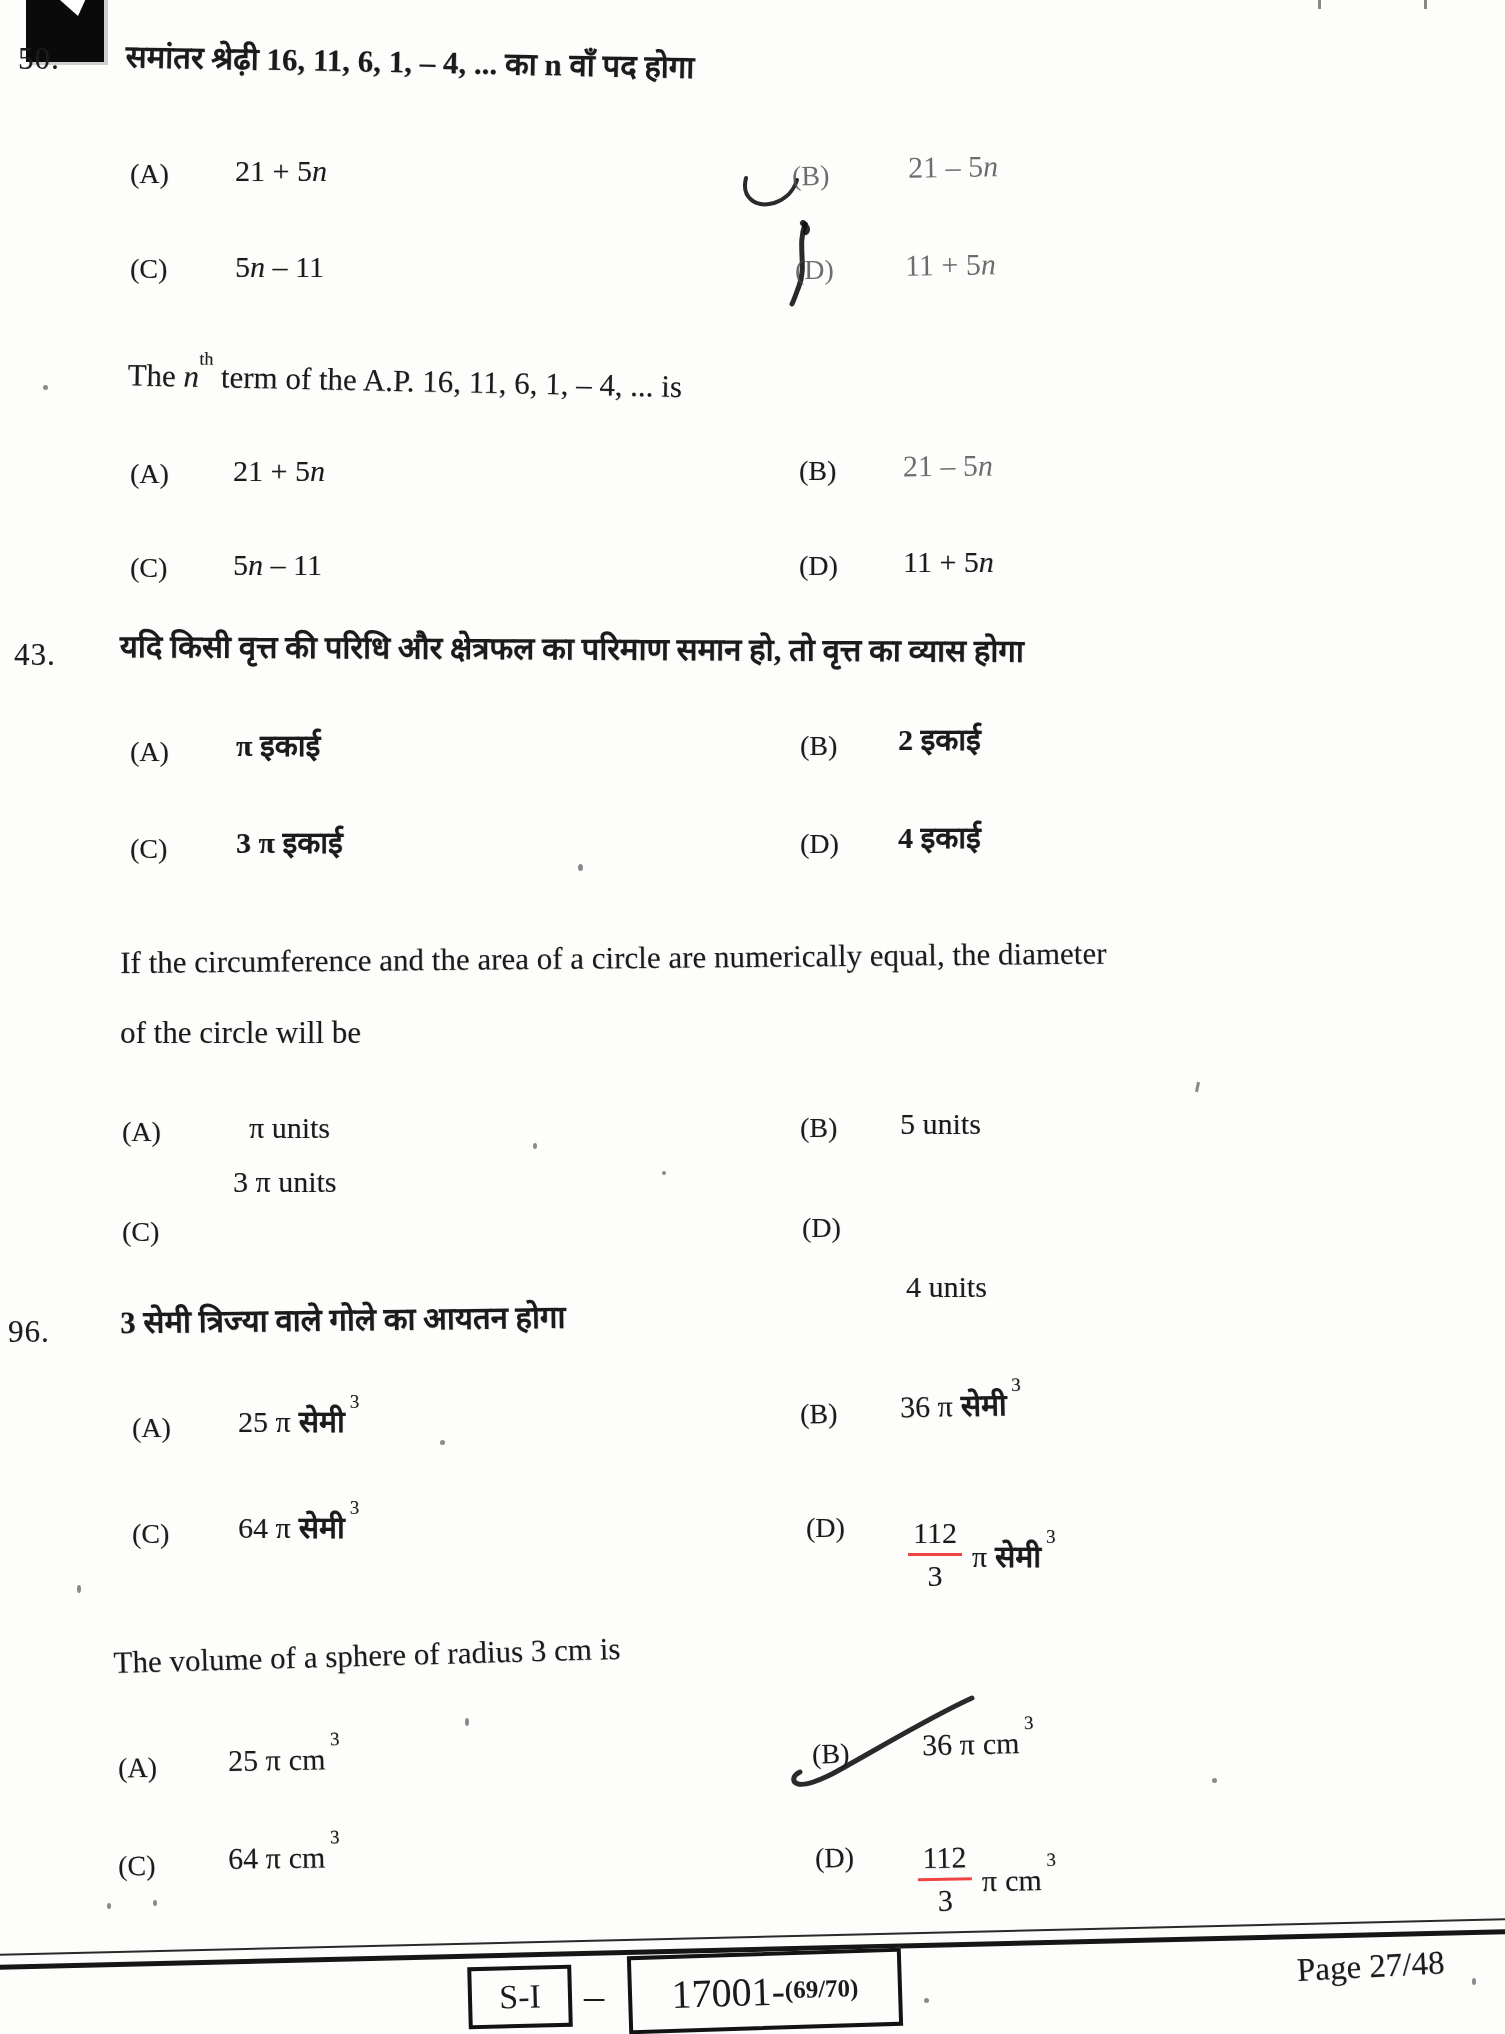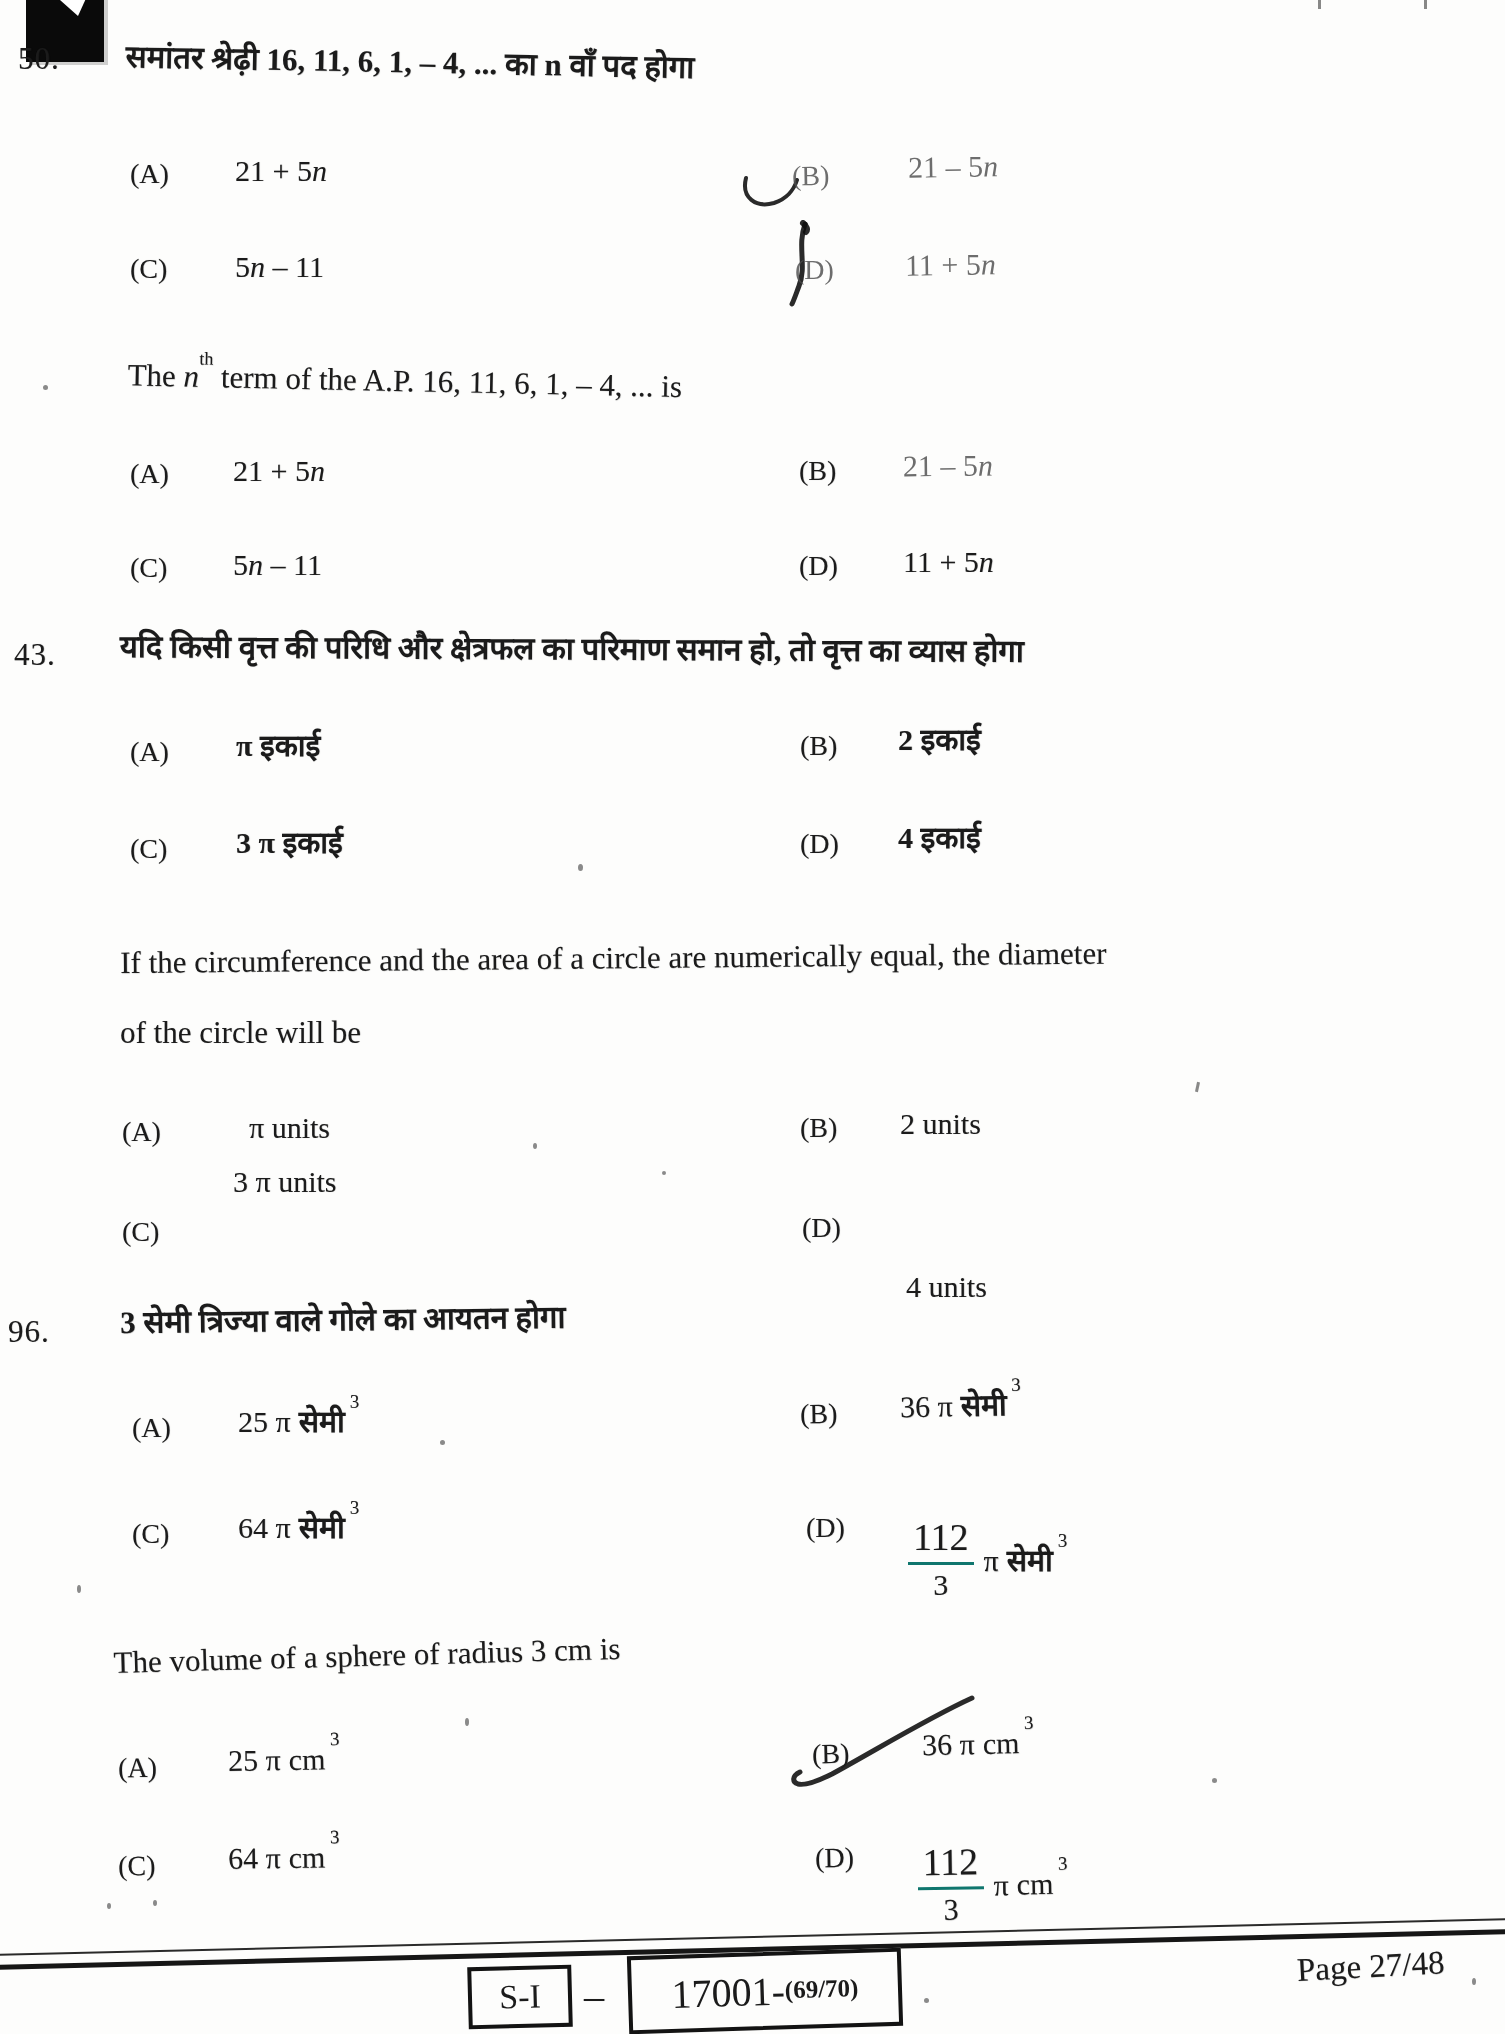--- a/index.html
+++ b/index.html
@@ -15,22 +15,22 @@
   .hindi { font-weight:600; }
   .lbl   { font-size:28px; }
   .val   { font-size:30px; }
   .val i { font-style:italic; }
   .faded { color:#4e4e4e; opacity:.82; text-shadow:none; }
   sup.s3  { font-size:19px; position:relative; top:-13px; margin-left:5px; }
   sup.sth { font-size:18px; position:relative; top:-11px; }
   .unit { margin-left:8px; }
   .frac { display:inline-block; vertical-align:middle; text-align:center;
           margin-right:10px; transform:translateY(-6px); }
-  .frac .fn { display:block; font-size:38px; padding:0 5px 3px;
-              border-bottom:3px solid #0f766e; }
+  .frac .fn { display:block; font-size:30px; padding:0 5px 3px;
+              border-bottom:3px solid #ef4444; }
   .frac .fd { display:block; font-size:30px; padding-top:3px; }
   .corner { position:absolute; left:26px; top:-8px; width:78px; height:70px;
             background:#0a0a0a; box-shadow:4px 3px 0 rgba(150,150,150,.45); }
   .rule { position:absolute; left:-12px; width:1530px; background:#161616; }
   .fbox { position:absolute; border:4px solid #131313; background:#fdfdfc;
           display:flex; align-items:center; justify-content:center; }
   .speck { position:absolute; background:#3d3d3d; border-radius:50%; opacity:.6; }
   .tick-mark { position:absolute; background:#555; opacity:.7; }
   .pen { position:absolute; pointer-events:none; }
   .pen path { fill:none; stroke:#0c0c0c; stroke-linecap:round; opacity:.88; }
@@ -94,21 +94,21 @@
   <div class="t val hindi" style="left:898px;top:821px">4 इकाई</div>
   <div class="speck" style="left:578px;top:864px;width:5px;height:7px"></div>
 
   <div class="t qtext" style="left:120px;top:946px;transform:rotate(-0.55deg);transform-origin:left top">If the circumference and the area of a circle are numerically equal, the diameter</div>
   <div class="t qtext" style="left:120px;top:1016px">of the circle will be</div>
   <div class="tick-mark" style="left:1196px;top:1082px;width:3px;height:10px;transform:rotate(12deg)"></div>
 
   <div class="t lbl" style="left:122px;top:1116px">(A)</div>
   <div class="t val" style="left:249px;top:1111px">π units</div>
   <div class="t lbl" style="left:800px;top:1112px">(B)</div>
-  <div class="t val" style="left:900px;top:1107px">2 units</div>
+  <div class="t val" style="left:900px;top:1107px">5 units</div>
   <div class="speck" style="left:533px;top:1143px;width:4px;height:6px"></div>
   <div class="speck" style="left:662px;top:1171px;width:4px;height:4px"></div>
   <div class="t lbl" style="left:122px;top:1216px">(C)</div>
   <div class="t val" style="left:233px;top:1165px">3 π units</div>
   <div class="t lbl" style="left:802px;top:1212px">(D)</div>
   <div class="t val" style="left:906px;top:1270px">4 units</div>
 
   <div class="t qnum" style="left:8px;top:1315px">96.</div>
   <div class="t qtext hindi" style="left:120px;top:1306px;transform:rotate(-0.7deg);transform-origin:left top">3 सेमी त्रिज्या वाले गोले का आयतन होगा</div>
 

